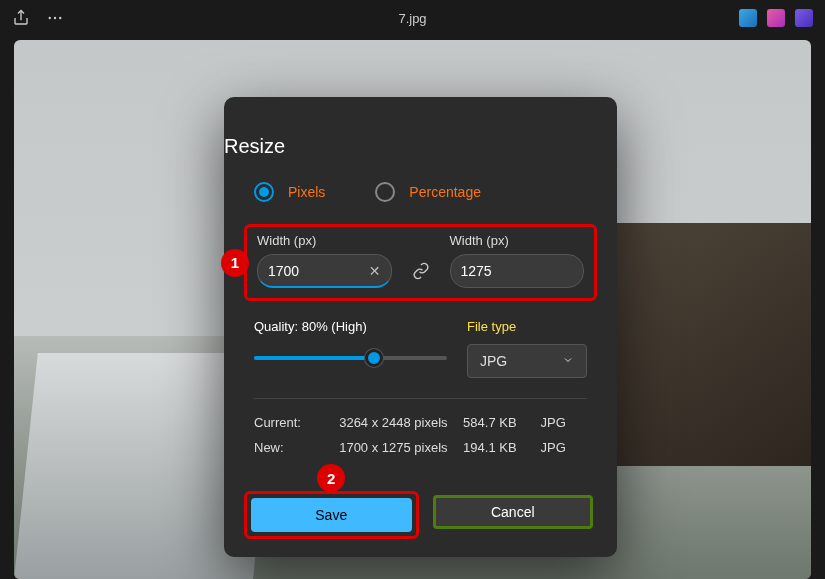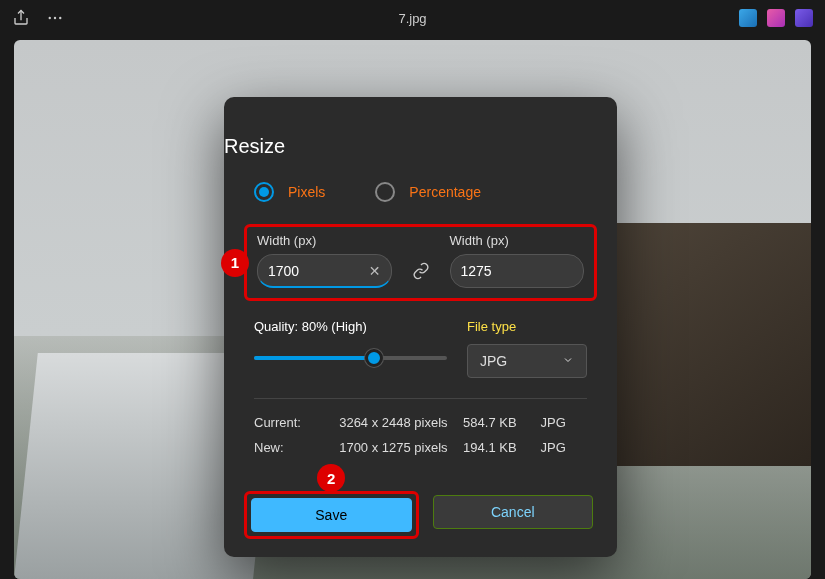--- a/index.html
+++ b/index.html
@@ -54,23 +54,23 @@
 
 .filetype { width: 120px; }
 .filetype-label { color: #fde047; font-size: 13px; margin-bottom: 10px; }
 .select-wrap { background: #3a3a3a; border: 1px solid #555; border-radius: 4px; height: 34px; display: flex; align-items: center; justify-content: space-between; padding: 0 12px; color: #ddd; font-size: 14px; cursor: pointer; }
 
 .divider { height: 1px; background: #444; margin: 20px 30px 16px; }
 
 .info-grid { padding: 0 30px; display: grid; grid-template-columns: 1.1fr 1.6fr 1fr 0.6fr; row-gap: 10px; font-size: 13px; color: #ddd; }
 
 .btn-row { display: flex; gap: 10px; padding: 0 20px; margin-top: 8px; position: relative; }
-.btn { flex: 1; height: 34px; border-radius: 4px; border: 1px solid #4d7c0f; display: flex; align-items: center; justify-content: center; font-size: 14px; cursor: pointer; }
+.btn { flex: 1; height: 34px; border-radius: 4px; border: 3px solid #4d7c0f; display: flex; align-items: center; justify-content: center; font-size: 14px; cursor: pointer; }
 .btn-primary { background: #3fb9ff; color: #000; border-color: #3fb9ff; }
-.btn-secondary { background: #3a3a3a; color: #7dd3fc; }
+.btn-secondary { background: #3a3a3a; color: #ffffff; }
 .annot-box-btn { border: 3px solid #d00; border-radius: 6px; padding: 4px; position: relative; flex:1; }
 .annot-num2 { position: absolute; left: 50%; top: -30px; transform: translateX(-50%); width: 28px; height: 28px; background: #d00; border-radius: 50%; color: #fff; display: flex; align-items: center; justify-content: center; font-weight: bold; font-size: 15px; }
 </style>
 </head>
 <body>
 
 <div class="topbar">
   <div class="topbar-left">
     <span class="icon-btn">
       <svg width="18" height="18" viewBox="0 0 24 24" fill="none" stroke="currentColor" stroke-width="1.8">

